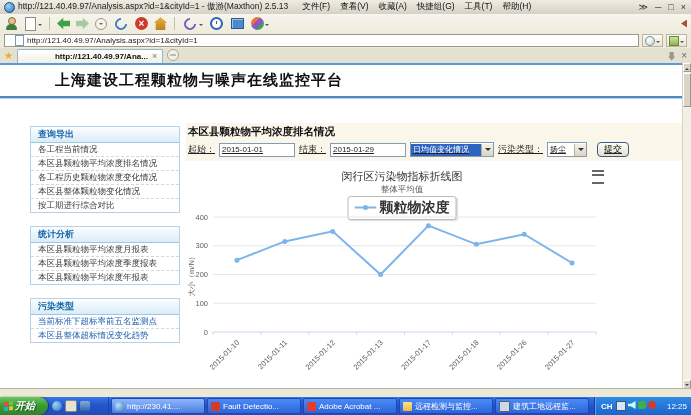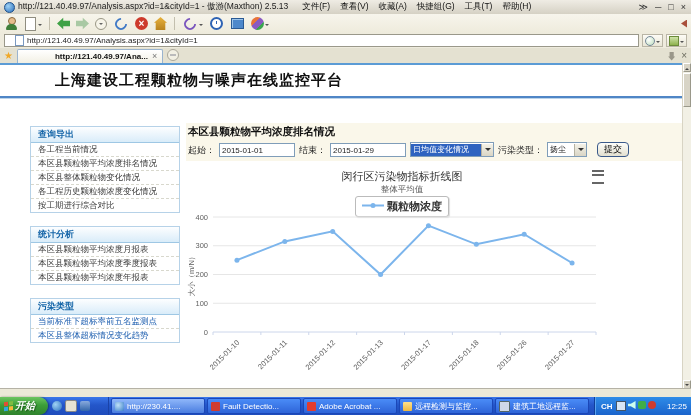--- a/index.html
+++ b/index.html
@@ -82,42 +82,42 @@
     background:linear-gradient(#fdfeff,#d9ecf9);border-bottom:1px solid #9ec7e4;}
   .panel a.item{display:block;height:13px;line-height:13px;padding-left:7px;color:#3a3a3a;
     text-decoration:none;border-bottom:1px dashed #d8d8cd;font-size:8.5px;white-space:nowrap;overflow:hidden;}
   .panel a.item:last-child{border-bottom:none;}
   .panel.eval a.item{color:#2060b0;}
 
   
   .section{flex:1;margin-left:6px;margin-top:1px;min-width:0;}
   .query-block{background:#faf7ea;padding:2px 4px 4px 2px;}
   .heading{font-weight:bold;font-size:10.5px;color:#101010;margin-bottom:3px;}
-  .form-row{display:flex;align-items:flex-end;gap:4px;white-space:nowrap;}
+  .form-row{display:flex;align-items:center;gap:4px;white-space:nowrap;text-decoration:underline;}
   .flabel{font-size:9px;color:#222;}
   .date-input{width:70px;height:12px;border:1px solid #7f9db9;font-size:8px;color:#222;padding:0 2px;
     font-family:"Liberation Sans",sans-serif;}
   .select{display:flex;align-items:center;height:13px;border:1px solid #7f9db9;background:#fff;}
   .sel-text{font-size:8px;padding:0 2px;line-height:12px;}
   .sel-text.hl{background:#2f63c0;color:#fff;}
   .sel-btn{width:11px;height:12px;background:linear-gradient(#f4f2e8,#d9d5c5);border-left:1px solid #b5b2a2;
     display:flex;align-items:center;justify-content:center;}
   .tri{width:0;height:0;border:3px solid transparent;border-top-color:#333;margin-top:3px;}
   .sel-mode .sel-text{width:66px;}
   .sel-type .sel-text{width:22px;}
   .submit{height:15px;margin-left:6px;padding:0 6px;font-size:9px;border:1px solid #39598a;border-radius:4px;
     background:linear-gradient(#fdfdf9,#e3e0d0);font-family:"Liberation Sans",sans-serif;}
 
   
   .chart{position:relative;width:432px;height:218px;margin-top:2px;background:#fff;}
   .chart-title{position:absolute;top:6px;left:0;width:100%;text-align:center;font-size:11px;color:#333;}
   .chart-subtitle{position:absolute;top:21px;left:0;width:100%;text-align:center;font-size:8.5px;color:#555;}
   .legend{position:absolute;top:33px;left:50%;transform:translateX(-50%);display:flex;align-items:center;gap:3px;
     border:1px solid #bbb;border-radius:3px;background:#fff;padding:2px 6px;box-shadow:1px 1px 1px #ddd;}
-  .legend-label{font-size:11px;font-weight:bold;color:#333;text-align:right;}
+  .legend-label{font-size:14px;font-weight:bold;color:#333;text-align:right;}
   .burger{position:absolute;top:7px;right:14px;width:12px;height:10px;border-top:2px solid #666;
     border-bottom:2px solid #666;}
   .burger::after{content:"";display:block;margin-top:2px;border-top:2px solid #666;}
   .plot{position:absolute;left:0;top:50px;}
 
   
   .vscroll{position:absolute;top:0;right:0;width:8px;bottom:0;background:#f2f0e5;border-left:1px solid #d8d4c4;}
   .sb-btn{position:absolute;left:0;width:8px;height:9px;background:#d8d4c6;border:1px solid #fff;
     border-right-color:#9a988a;border-bottom-color:#9a988a;box-sizing:border-box;}
   .sb-up{top:0;} .sb-down{bottom:0;}
@@ -270,22 +270,22 @@
       <div class="banner-title">上海建设工程颗粒物与噪声在线监控平台</div>
     </div>
 
     <div class="main">
       <aside class="sidebar" id="sidebar">
           <div class="panel">
             <div class="panel-header">查询导出</div>
             <div class="items">
               <a class="item" href="#">各工程当前情况</a>
               <a class="item" href="#">本区县颗粒物平均浓度排名情况</a>
+              <a class="item" href="#">各工程历史颗粒物浓度变化情况</a>
               <a class="item" href="#">本区县整体颗粒物变化情况</a>
-              <a class="item" href="#">各工程历史颗粒物浓度变化情况</a>
               <a class="item" href="#">按工期进行综合对比</a>
             </div>
           </div>
           <div class="panel">
             <div class="panel-header">统计分析</div>
             <div class="items">
               <a class="item" href="#">本区县颗粒物平均浓度月报表</a>
               <a class="item" href="#">本区县颗粒物平均浓度季度报表</a>
               <a class="item" href="#">本区县颗粒物平均浓度年报表</a>
             </div>

